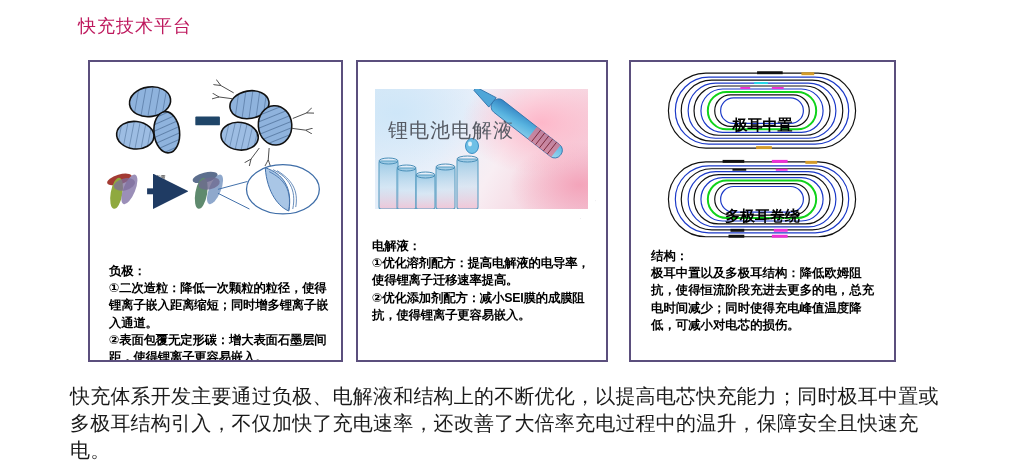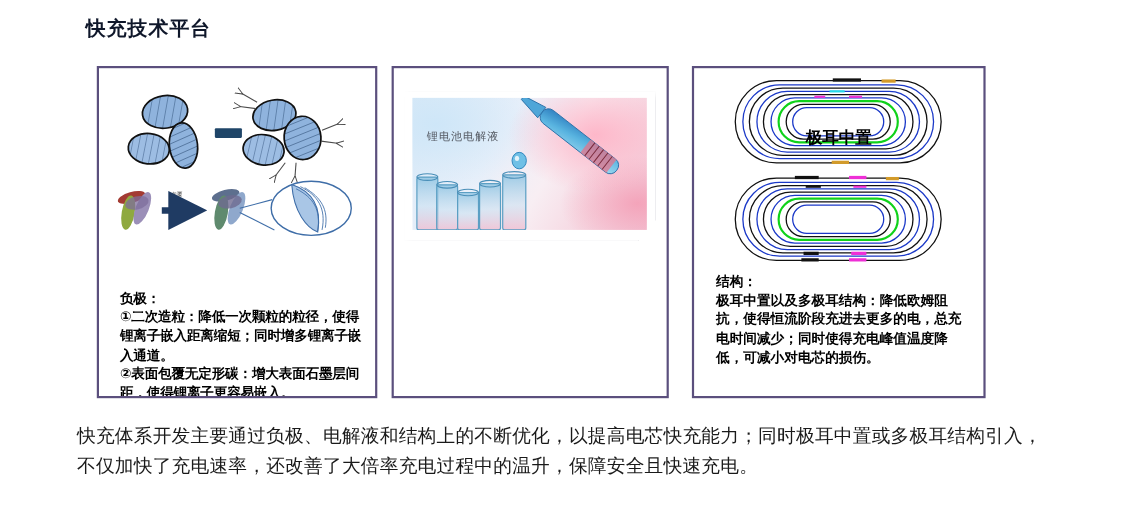--- a/index.html
+++ b/index.html
@@ -14,22 +14,22 @@
     overflow: hidden;
     position: relative;
   }
 
   
   .page-title {
     position: absolute;
     left: 78px;
     top: 14px;
     font-size: 18px;
-    font-weight: bold;
-    color: #0f172a;
+    font-weight: normal;
+    color: #be185d;
     letter-spacing: 1px;
     white-space: nowrap;
   }
 
   
   .panels {
     position: absolute;
     left: 0;
     top: 60px;
     width: 1021px;
@@ -98,21 +98,21 @@
       radial-gradient(ellipse 60% 70% at 78% 28%, rgba(255,175,195,0.85) 0%, rgba(255,200,210,0.0) 62%),
       radial-gradient(ellipse 55% 60% at 96% 80%, rgba(244,150,175,0.75) 0%, rgba(255,220,230,0) 60%),
       radial-gradient(ellipse 70% 80% at 10% 20%, rgba(205,230,248,0.95) 0%, rgba(225,240,252,0) 65%),
       linear-gradient(120deg, #dceaf7 0%, #e9f0fa 35%, #f8eef3 58%, #f6d8e2 78%, #f2c8d8 100%);
     overflow: hidden;
   }
   .photo-label {
     position: absolute;
     left: 13px;
     top: 28px;
-    font-size: 10px;
+    font-size: 20px;
     color: #555a63;
     letter-spacing: 1px;
     white-space: nowrap;
   }
 
   
   .fig3 { width: 100%; height: 100%; }
   .roll-label {
     position: absolute;
     font-size: 15px;
@@ -124,21 +124,21 @@
   }
   .roll-label-1 { left: 0; right: 0; top: 54px; }
   .roll-label-2 { left: 0; right: 0; top: 145px; }
 
   
   .summary {
     position: absolute;
     left: 70px;
     top: 383px;
     width: 880px;
-    font-size: 17px;
+    font-size: 20px;
     color: #1a1a1a;
     line-height: 27px;
     letter-spacing: 0.2px;
   }
 </style>
 </head>
 <body>
 
 <div class="page-title">快充技术平台</div>
 
@@ -263,20 +263,23 @@
               <path d="M108 33 L86 37 L86 41 L108 45 Z" fill="#4fa6d8" stroke="#2a6fa8" stroke-width="0.8"></path>
             </g>
 
             <ellipse cx="97" cy="57" rx="6.5" ry="7.5" fill="#6fc0e6" stroke="#2f86bd" stroke-width="0.9"></ellipse>
             <ellipse cx="95" cy="55" rx="2" ry="2.4" fill="#ffffff" opacity="0.8"></ellipse>
           </svg>
           <div class="photo-label">锂电池电解液</div>
         </div>
       </div>
     </div>
+    <div class="panel-text">电解液：
+①优化溶剂配方：提高电解液的电导率，使得锂离子迁移速率提高。
+②优化添加剂配方：减小SEI膜的成膜阻抗，使得锂离子更容易嵌入。</div>
   </div>
 
   <div class="panel panel-3">
     <div class="panel-figure" style="height:182px">
       <svg class="fig3" viewBox="0 0 267 182" xmlns="http://www.w3.org/2000/svg">
         <g fill="none" stroke-width="1.2">
 
           <g transform="translate(133,48)">
             <rect x="-95" y="-38" width="190" height="76" rx="38" stroke="#111"></rect>
             <rect x="-88" y="-34" width="176" height="68" rx="34" stroke="#1b39c8"></rect>
@@ -313,20 +316,21 @@
             <rect x="-30" y="-31" width="14" height="2" fill="#111" stroke="none"></rect>
             <rect x="14" y="-31" width="12" height="2" fill="#ee2fd6" stroke="none"></rect>
             <rect x="-32" y="30" width="14" height="3" fill="#111" stroke="none"></rect>
             <rect x="12" y="30" width="14" height="3" fill="#ee2fd6" stroke="none"></rect>
             <rect x="-34" y="36" width="16" height="3" fill="#111" stroke="none"></rect>
             <rect x="10" y="36" width="16" height="3" fill="#ee2fd6" stroke="none"></rect>
           </g>
         </g>
       </svg>
       <div class="roll-label roll-label-1">极耳中置</div>
+      <div class="roll-label roll-label-2">多极耳卷绕</div>
     </div>
     <div class="panel-text">结构：
 极耳中置以及多极耳结构：降低欧姆阻抗，使得恒流阶段充进去更多的电，总充电时间减少；同时使得充电峰值温度降低，可减小对电芯的损伤。</div>
   </div>
 
 </div>
 
 <div class="summary">快充体系开发主要通过负极、电解液和结构上的不断优化，以提高电芯快充能力；同时极耳中置或多极耳结构引入，不仅加快了充电速率，还改善了大倍率充电过程中的温升，保障安全且快速充电。</div>
 
 </body></html>

